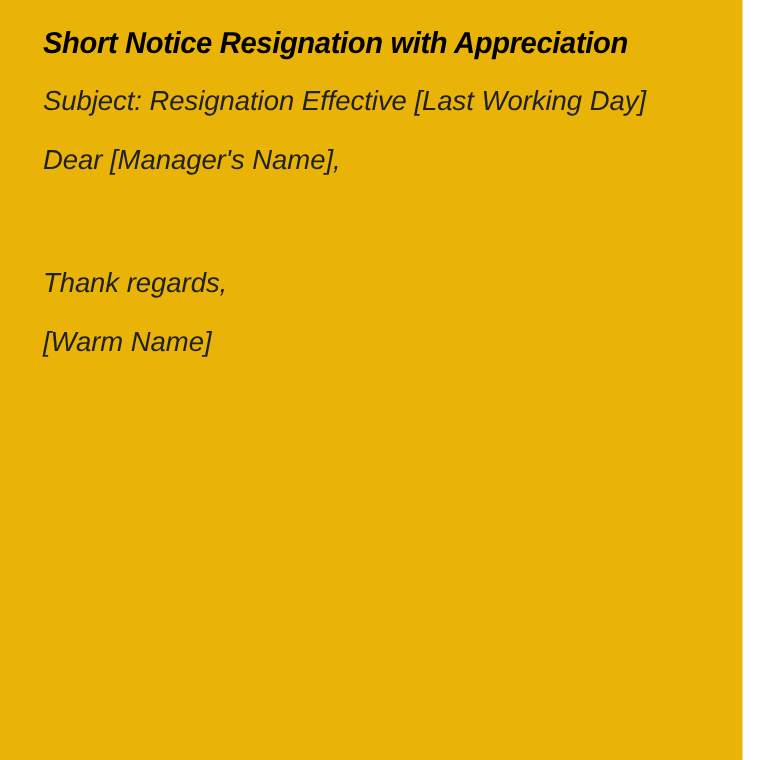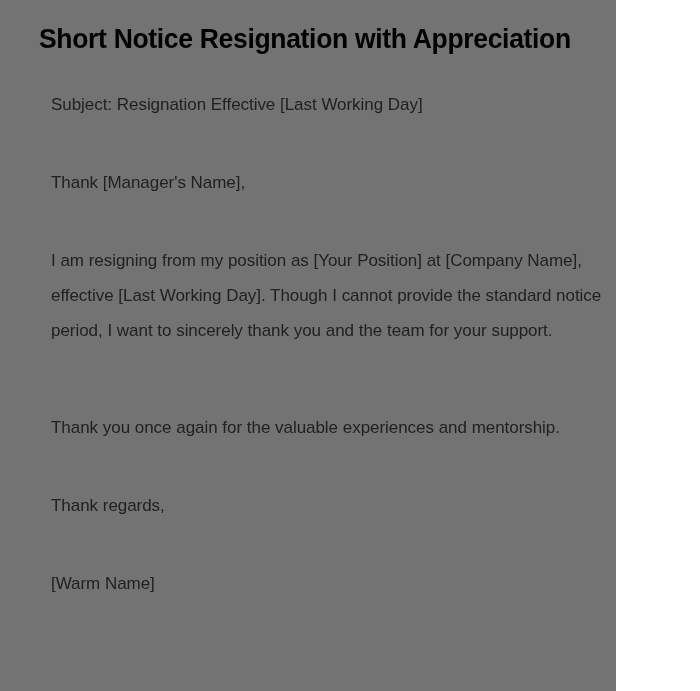--- a/index.html
+++ b/index.html
@@ -13,25 +13,26 @@
     width: 700px;
     height: 691px;
     overflow: hidden;
     font-family: "Liberation Sans", sans-serif;
     color: #202124;
     -webkit-font-smoothing: antialiased;
   }
 
   .page {
     box-sizing: border-box;
-    width: 616px;
+    width: 675px;
     height: 691px;
-    background: #737373;
+    background: #eab308;
     padding: 0;
     position: relative;
+    font-style: italic;
   }
 
   .doc-body {
     position: absolute;
     left: 39px;
     top: 22px;
     width: 601px;
   }
 
   .doc-title {
@@ -42,25 +43,25 @@
     font-size: 27.5px;
     line-height: 34px;
     letter-spacing: -0.35px;
     color: #000000;
     transform: scaleX(0.965);
     transform-origin: left center;
     white-space: nowrap;
   }
 
   .doc-paragraph {
-    margin: 12px;
+    margin: 0;
     padding: 0;
     font-family: "Liberation Sans", sans-serif;
     font-weight: 400;
-    font-size: 17px;
+    font-size: 25px;
     line-height: 35px;
     color: #202124;
     letter-spacing: -0.05px;
     word-spacing: 0.1px;
   }
 
   
   .gap-title-subject { height: 19px; }
   .gap-para          { height: 19px; }
 </style>
@@ -72,32 +73,30 @@
   <div class="doc-body">
 
     <h1 class="doc-title">Short Notice Resignation with Appreciation</h1>
 
     <div class="gap-title-subject"></div>
 
     <p class="doc-paragraph">Subject: Resignation Effective [Last Working Day]</p>
 
     <div class="gap-para"></div>
 
-    <p class="doc-paragraph">Thank [Manager's Name],</p>
-
-    <div class="gap-para"></div>
-
-    <p class="doc-paragraph">I am resigning from my position as [Your Position] at [Company Name], effective [Last Working Day]. Though I cannot provide the standard notice period, I want to sincerely thank you and the team for your support.</p>
+    <p class="doc-paragraph">Dear [Manager's Name],</p>
 
     <div class="gap-para"></div>
 
 
     <div class="gap-para"></div>
 
-    <p class="doc-paragraph">Thank you once again for the valuable experiences and mentorship.</p>
+
+    <div class="gap-para"></div>
+
 
     <div class="gap-para"></div>
 
     <p class="doc-paragraph">Thank regards,</p>
 
     <div class="gap-para"></div>
 
     <p class="doc-paragraph">[Warm Name]</p>
 
   </div>

